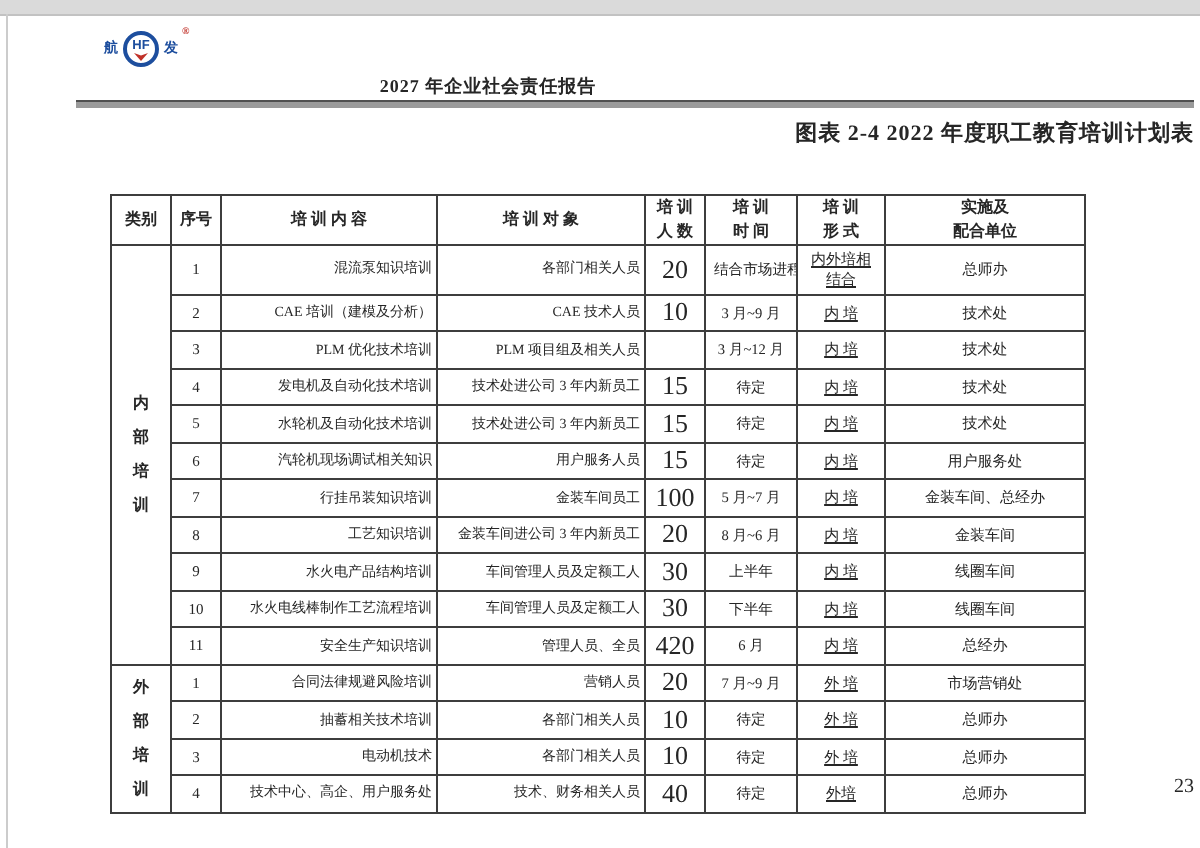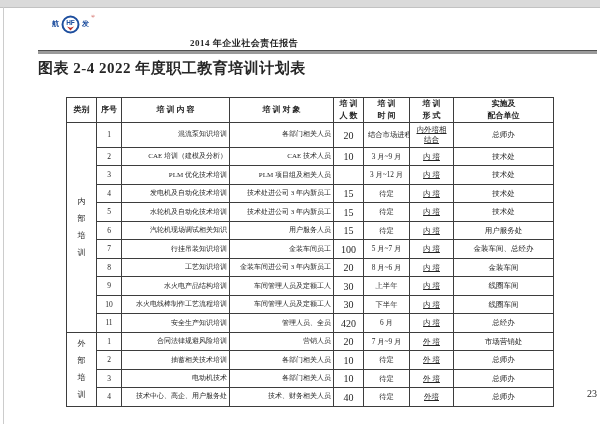--- a/index.html
+++ b/index.html
@@ -7,57 +7,57 @@
     position:relative;width:600px;height:424px;background:#ffffff;overflow:hidden;
     font-family:"Liberation Serif","DejaVu Serif",serif;color:#262626;
   }
   .top-edge{position:absolute;top:0;left:0;right:0;height:7px;background:#dadada;border-bottom:1px solid #c2c2c2;}
   .left-edge{position:absolute;top:7px;left:3px;width:1px;bottom:0;background:#cccccc;}
   .logo{position:absolute;left:52px;top:15px;display:flex;align-items:center;gap:2px;}
   .logo-char{color:#1d4e9e;font-size:7px;font-weight:bold;line-height:1;}
   .reg{color:#c03028;font-size:5px;position:relative;top:-8px;left:0px;font-weight:bold;}
   .report-title{position:absolute;top:37px;left:0;width:488px;text-align:center;font-size:9px;font-weight:bold;letter-spacing:0.5px;}
   .h-rule{position:absolute;left:38px;right:3px;top:50px;height:3px;background:#9a9a9a;border-top:1px solid #4f4f4f;}
-  .doc-title{position:absolute;top:59px;left:38px;right:3px;text-align:left;font-size:15px;font-weight:bold;letter-spacing:0.5px;}
+  .doc-title{position:absolute;top:59px;left:38px;right:3px;text-align:right;font-size:11px;font-weight:bold;letter-spacing:0.5px;}
   .tbl-wrap{position:absolute;left:55px;top:97px;}
-  table{border-collapse:collapse;table-layout:fixed;width:487px;margin-left:11px;}
+  table{border-collapse:collapse;table-layout:fixed;width:487px;}
   td,th{border:1px solid #3d3d3d;font-size:7.5px;text-align:center;vertical-align:middle;padding:0 2px;overflow:hidden;line-height:1.3;}
   thead tr{height:25px;}
   tr.r-tall{height:25px;}
   tr.r{height:16.5px;}
   th{font-weight:bold;font-size:8px;white-space:pre-line;line-height:1.45;}
   .c-content,.c-target{text-align:right;padding-left:4px;font-size:7px;white-space:nowrap;}
   .c-no{font-size:7.5px;}
-  .c-count{font-size:10px;}
+  .c-count{font-size:13px;}
   .c-time{padding:4px;white-space:nowrap;font-size:7.3px;}
   .c-form{white-space:pre-line;text-decoration:underline;}
   .c-unit{white-space:nowrap;}
   .cat{vertical-align:middle;padding:0;}
-  .vtext{display:inline-block;width:1em;font-weight:normal;font-size:8px;line-height:17px;white-space:normal;word-break:break-all;}
+  .vtext{display:inline-block;width:1em;font-weight:bold;font-size:8px;line-height:17px;white-space:normal;word-break:break-all;}
   .page-num{position:absolute;top:388px;left:38px;right:3px;text-align:right;font-size:10px;}
 </style>
 </head>
 <body>
 
 <div class="screen">
   <div class="top-edge"></div>
   <div class="left-edge"></div>
 
   <div class="logo">
     <span class="logo-char">航</span>
     <svg width="19" height="19" viewBox="0 0 19 19">
       <circle cx="9.5" cy="9.5" r="8" fill="#ffffff" stroke="#1d4e9e" stroke-width="2"></circle>
       <text x="9.5" y="9.5" font-size="6.5" font-weight="bold" fill="#1d4e9e" text-anchor="middle" font-family="Liberation Sans, sans-serif">HF</text>
       <path d="M6 11.5 L9.5 15.5 L13 11.5 L9.5 12.8 Z" fill="#c03028"></path>
     </svg>
     <span class="logo-char">发</span>
     <span class="reg">®</span>
   </div>
 
-  <div class="report-title">2014 年企业社会责任报告</div>
+  <div class="report-title">2027 年企业社会责任报告</div>
   <div class="h-rule"></div>
   <div class="doc-title">图表 2-4 2022 年度职工教育培训计划表</div>
 
   <div class="tbl-wrap">
     <table>
       <colgroup>
         <col style="width:30px">
           <col style="width:25px">
           <col style="width:108px">
           <col style="width:104px">

